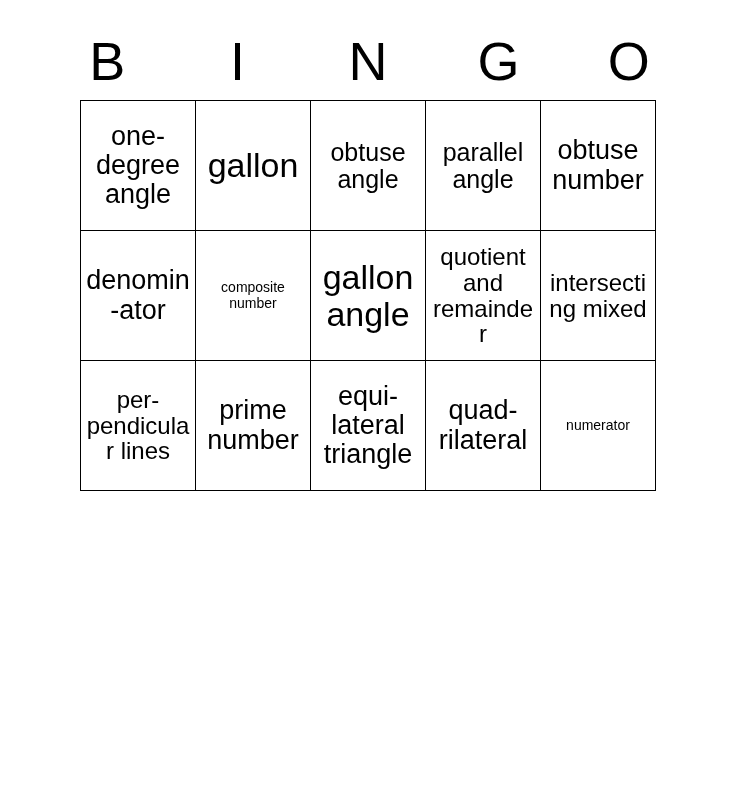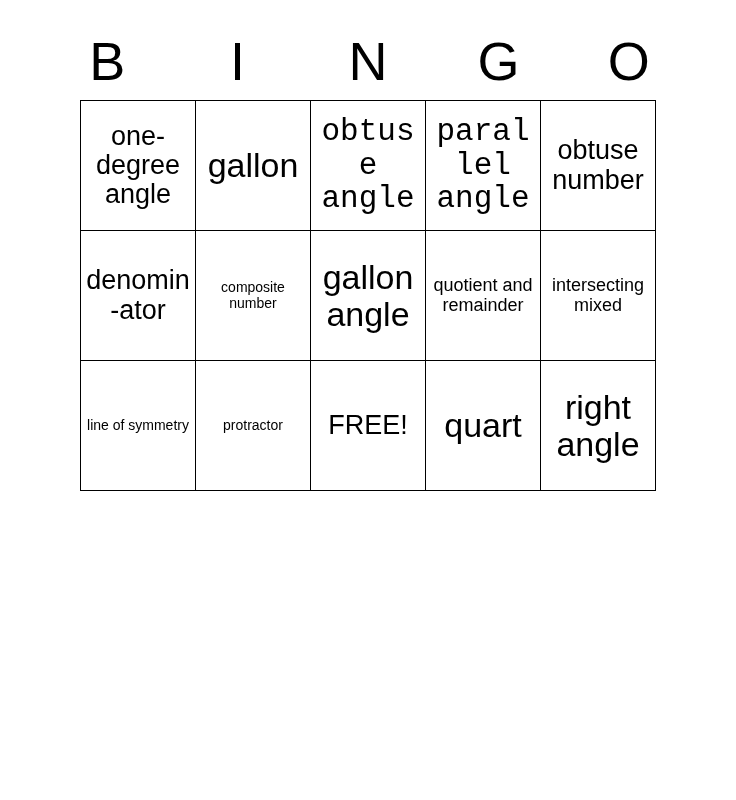--- a/index.html
+++ b/index.html
@@ -49,24 +49,24 @@
     vertical-align: middle;
     padding: 2px 3px;
     box-sizing: border-box;
     line-height: 1.08;
     word-wrap: break-word;
     overflow-wrap: break-word;
     hyphens: none;
   }
   
   .fs-xl { font-size: 34px; }
-  .fs-lg { font-size: 31px; font-family: Liberation Mono, monospace; }
+  .fs-lg { font-size: 25px; }
   .fs-md { font-size: 27px; }
   .fs-sm { font-size: 14px; }
-  .fs-xs { font-size: 18px; margin-left: 40px; }
+  .fs-xs { font-size: 24px; margin-left: 40px; }
 </style>
 </head>
 <body>
 
 <div class="card">
 
   <div class="header-row">
     <div class="header-cell">B</div>
     <div class="header-cell">I</div>
     <div class="header-cell">N</div>
@@ -84,22 +84,22 @@
         <td class="fs-md">obtuse number</td>
       </tr>
       <tr>
         <td class="fs-md">denomin-ator</td>
         <td class="fs-sm">composite number</td>
         <td class="fs-xl">gallon angle</td>
         <td class="fs-xs">quotient and remainder</td>
         <td class="fs-xs">intersecting mixed</td>
       </tr>
       <tr>
-        <td class="fs-sm">line of symmetry</td>
-        <td class="fs-sm">protractor</td>
-        <td class="fs-md">FREE!</td>
-        <td class="fs-xl">quart</td>
-        <td class="fs-xl">right angle</td>
+        <td class="fs-xs">per-pendicular lines</td>
+        <td class="fs-md">prime number</td>
+        <td class="fs-md">equi-lateral triangle</td>
+        <td class="fs-md">quad-rilateral</td>
+        <td class="fs-sm">numerator</td>
       </tr>
     </tbody>
   </table>
 
 </div>
 
 </body></html>

